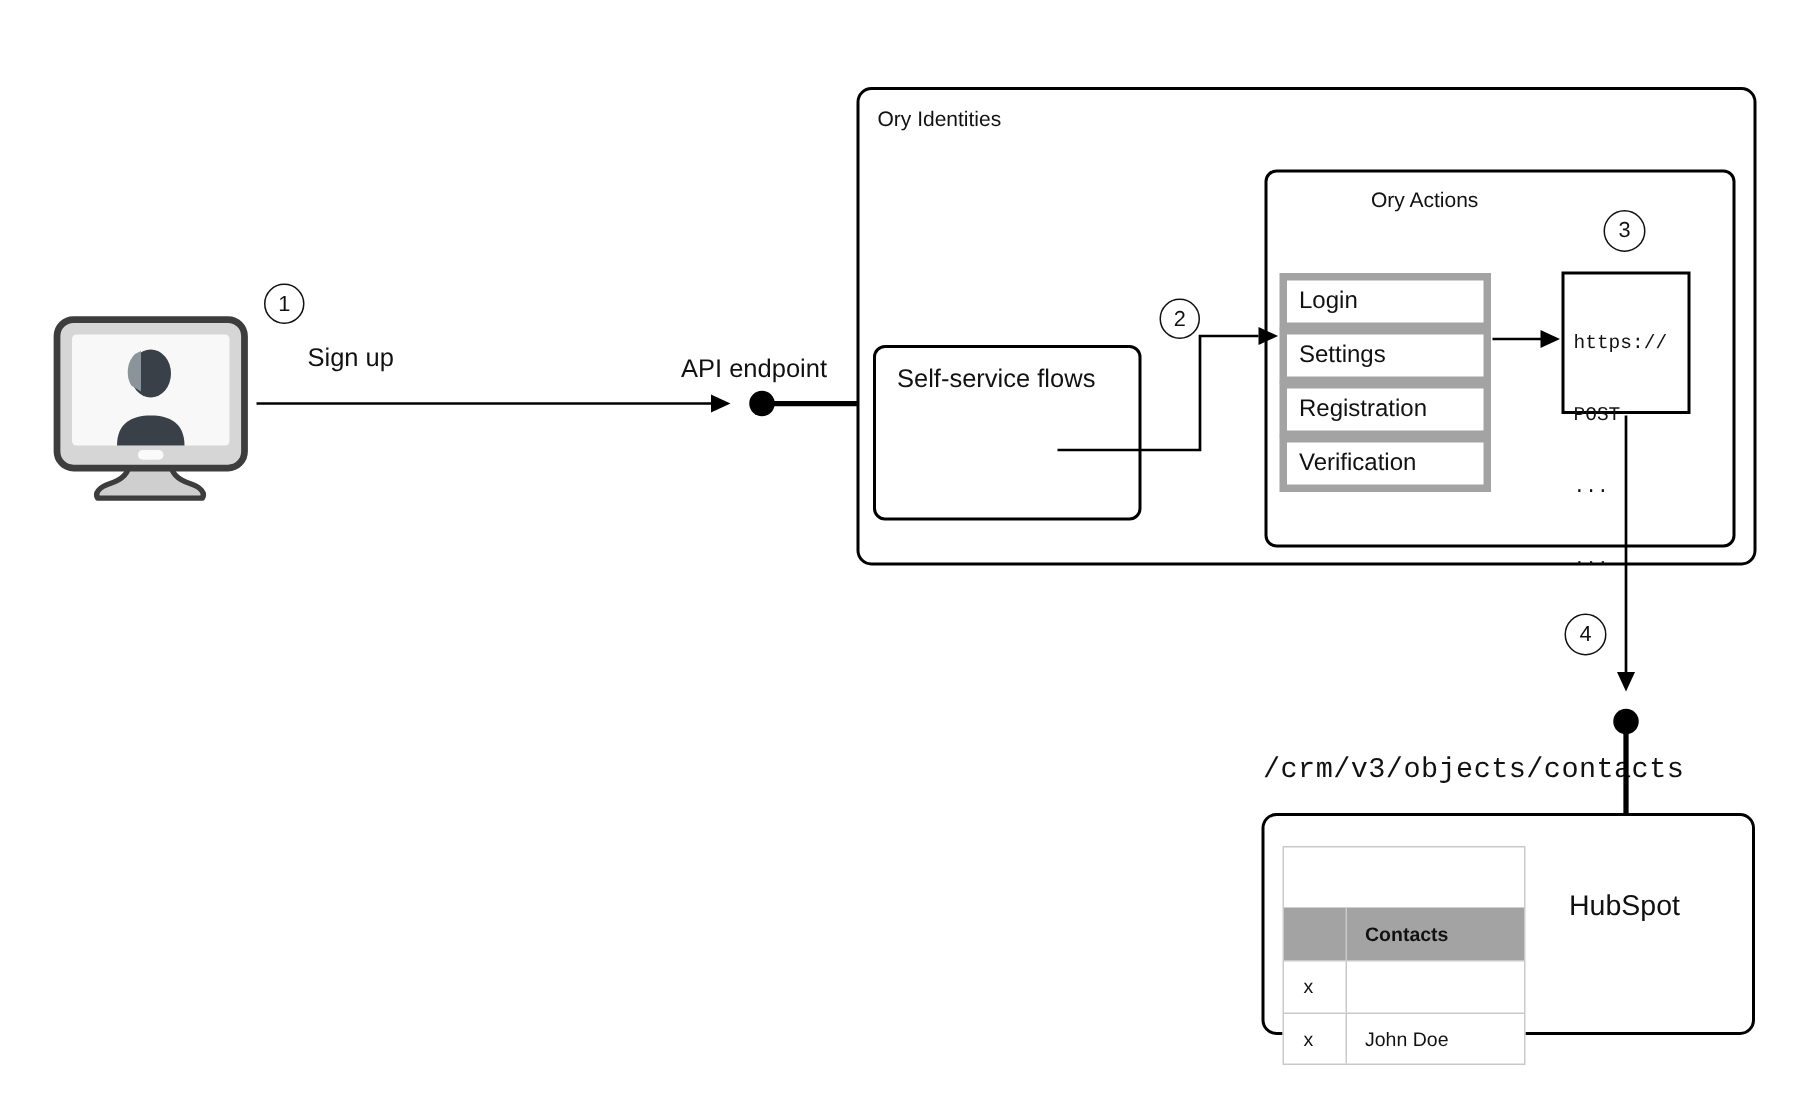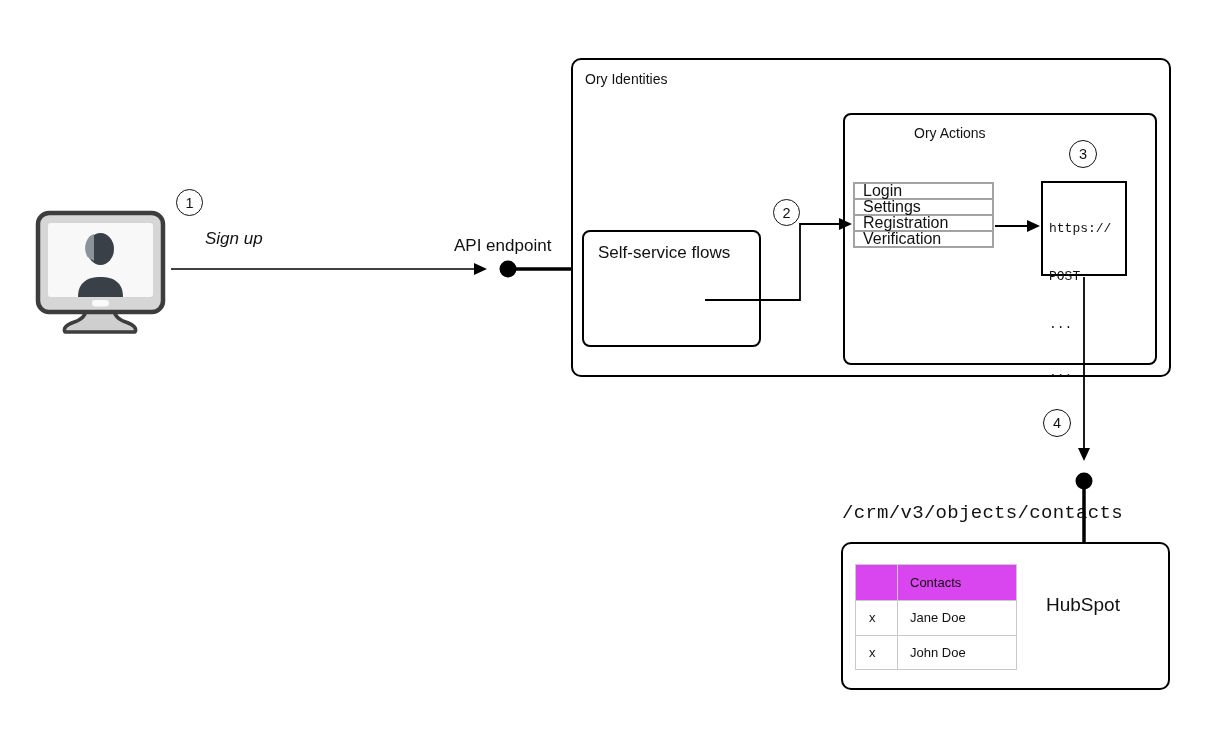--- a/index.html
+++ b/index.html
@@ -19,46 +19,46 @@
                         font-family:Liberation Mono, monospace; font-size:13px; line-height:16px;
                         padding:6px 2px 0 6px; white-space:pre; }
   .box-hubspot        { left:841px; top:542px; width:329px; height:148px; border-radius:10px; z-index:2; }
 
   .box-title-lg { font-size:14px; padding:11px 0 0 12px; }
   .title-ory-actions { padding:10px 0 0 25px;margin-left:44px; }
   .title-self-service { font-size:17px; padding:11px 0 0 14px; }
 
   
   .flow-table { position:absolute; left:853px; top:182px; width:141px; z-index:4; }
-  .flow-row { height:18px; border:2px solid #a3a3a3; margin-top:-2px; background:#fff;
+  .flow-row { height:38px; border:5px solid #a3a3a3; margin-top:-2px; background:#fff;
               display:flex; align-items:center; padding-left:8px; font-size:16px; }
   .flow-row:first-child { margin-top:0; }
 
   
   .lbl { position:absolute; z-index:5; white-space:nowrap; }
-  .lbl-signup { left:205px; top:229px; font-size:17px;font-style:italic; }
+  .lbl-signup { left:205px; top:229px; font-size:17px; }
   .lbl-api    { left:454px; top:236px; font-size:17px; }
   .lbl-crm    { left:842px; top:502px; font-family:"Liberation Mono", monospace; font-size:19px; letter-spacing:0.3px; }
   .lbl-hubspot{ left:1046px; top:566px; font-size:19px;margin-top:28px; }
 
   
   .badge { position:absolute; border:1.5px solid #111; border-radius:50%; background:#fff;
            display:flex; align-items:center; justify-content:center;
            font-size:14.5px; z-index:6; }
   .badge-1 { left:176px; top:189px; width:27px; height:27px; }
   .badge-2 { left:773px; top:199px; width:27px; height:27px; z-index:12; }
   .badge-3 { left:1069px; top:140px; width:28px; height:28px; }
   .badge-4 { left:1043px; top:409px; width:28px; height:28px; }
 
   
   .ct { position:absolute; left:855px; top:564px; width:162px; z-index:4;
         border:1px solid #c9c9c9; background:#fff; font-size:13px; }
   .ct-row { display:flex; border-top:1px solid #c9c9c9; }
   .ct-row:first-child { border-top:none; }
-  .ct-head { background:#d946ef; font-weight:normal; }
+  .ct-head { background:#a3a3a3; font-weight:bold;margin-top:40px; }
   .ct-c1 { width:42px; border-right:1px solid #c9c9c9; display:flex; align-items:center; padding-left:13px; }
   .ct-c2 { flex:1; display:flex; align-items:center; padding-left:12px; }
   .ct-h  { height:35px; }
   .ct-r  { height:34.5px; }
 
   .monitor { position:absolute; left:34px; top:206px; width:132px; height:132px; z-index:5; }
 </style>
 </head>
 <body>
 
@@ -93,21 +93,20 @@
   <div class="box box-hubspot"></div>
   <div class="lbl lbl-hubspot">HubSpot</div>
 
   <div class="ct">
     <div class="ct-row ct-head ct-h">
       <div class="ct-c1"></div>
       <div class="ct-c2">Contacts</div>
     </div>
     <div class="ct-row ct-r">
       <div class="ct-c1">x</div>
-      <div class="ct-c2">Jane Doe</div>
     </div>
     <div class="ct-row ct-r">
       <div class="ct-c1">x</div>
       <div class="ct-c2">John Doe</div>
     </div>
   </div>
 
   <div class="lbl lbl-signup">Sign up</div>
   <div class="lbl lbl-api">API endpoint</div>
   <div class="lbl lbl-crm">/crm/v3/objects/contacts</div>

